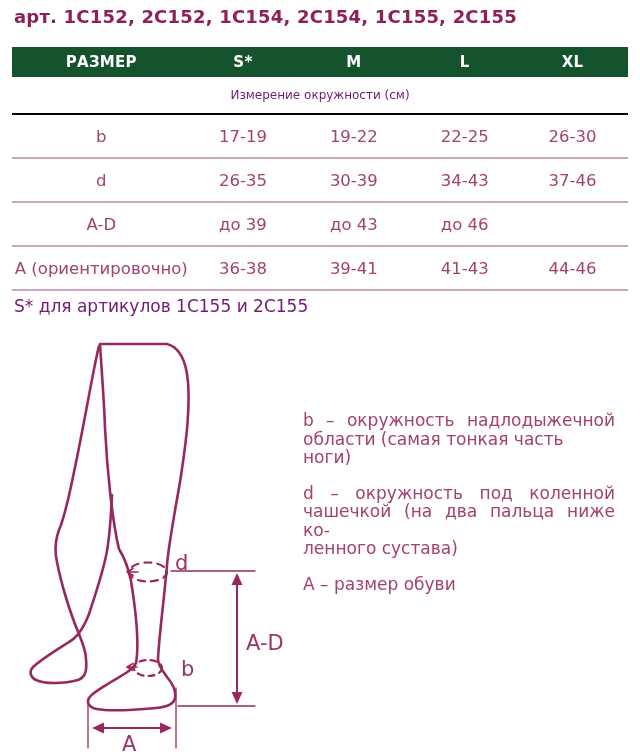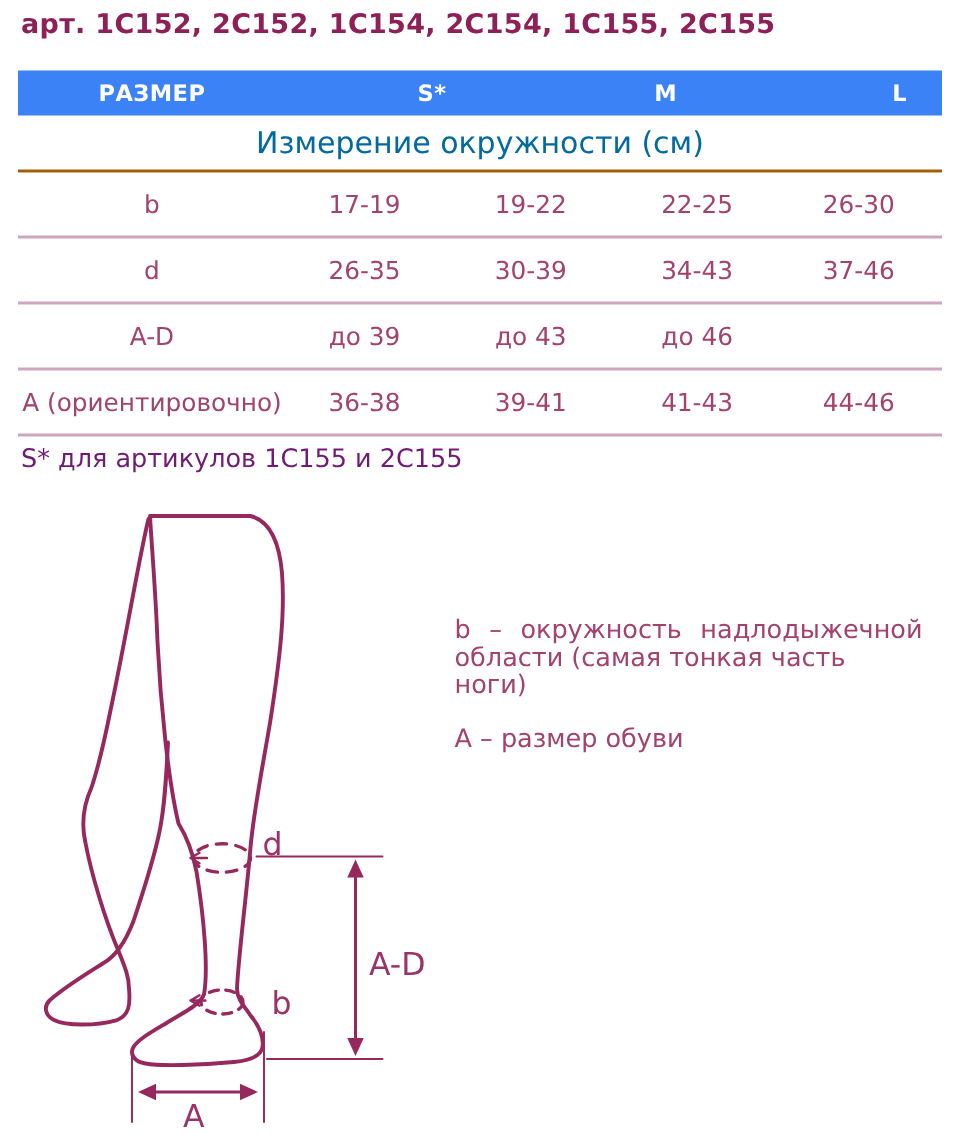--- a/index.html
+++ b/index.html
@@ -7,24 +7,24 @@
     position:relative;width:640px;height:756px;background:#ffffff;overflow:hidden;
     font-family:"DejaVu Sans","Liberation Sans",sans-serif;
   }
   .title{
     position:absolute;left:14px;top:6px;width:600px;
     font-size:18px;font-weight:bold;color:#8c2057;letter-spacing:.2px;
   }
   
   .tbl{position:absolute;left:12px;top:47px;width:616px;}
   .grid{display:grid;grid-template-columns:29% 17% 19% 17% 18%;align-items:center;text-align:center;}
-  .thead{height:30px;background:#3b82f6;color:#ffffff;font-weight:bold;font-size:15px;letter-spacing:.3px;gap:45px;}
+  .thead{height:30px;background:#14532d;color:#ffffff;font-weight:bold;font-size:15px;letter-spacing:.3px;}
   .subhead{
     height:36px;display:flex;align-items:center;justify-content:center;
-    color:#0369a1;font-size:20px;border-bottom:2px solid #a16207;
+    color:#701a75;font-size:12px;border-bottom:2px solid #000000;
   }
   .trow{height:42px;border-bottom:2px solid #cfa6bd;color:#a3416f;font-size:16.5px;}
   .note{position:absolute;left:14px;top:296px;color:#701a75;font-size:17px;}
   
   .diagram{position:absolute;left:0;top:330px;width:320px;height:426px;}
   
   .legend{position:absolute;left:286px;top:394px;width:346px;color:#a3416f;font-size:17px;line-height:18.5px;}
   .legend p{margin:17px;}
   .legend .gap10{margin-top:10px;}
   .legend .gap11{margin-top:11px;}
@@ -147,18 +147,23 @@
       <text x="246" y="650" font-size="21" fill="#9b3268" stroke="none">A-D</text>
       <text x="122" y="751" font-size="21" fill="#9b3268" stroke="none">A</text>
     </svg>
   </div>
 
   <div class="legend">
     <p>
       <span class="jline" style="display:block">b – окружность надлодыжечной</span>
       <span style="display:block">области (самая тонкая часть ноги)</span>
     </p>
+    <p class="gap10">
+      <span class="jline" style="display:block">d – окружность под коленной</span>
+      <span class="jline" style="display:block">чашечкой (на два пальца ниже ко-</span>
+      <span style="display:block">ленного сустава)</span>
+    </p>
     <p class="gap9">
       <span style="display:block">A – размер обуви</span>
     </p>
   </div>
 
 </div>
 
 </body></html>

